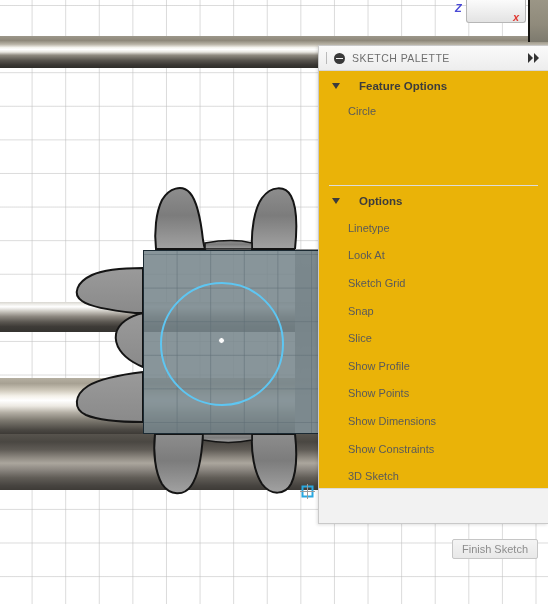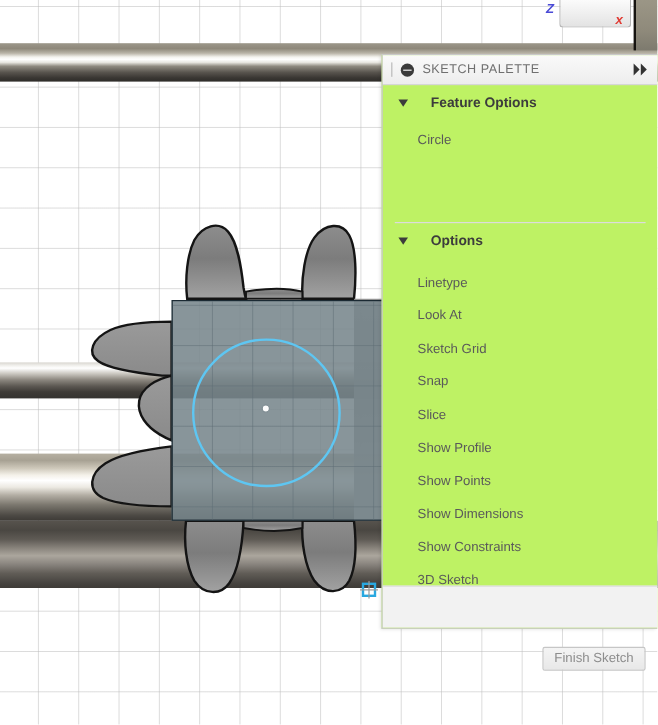--- a/index.html
+++ b/index.html
@@ -99,21 +99,21 @@
   }
   .corner-strip{
     position:absolute;right:0;top:0;width:18px;height:42px;
     background:linear-gradient(to bottom,#9b9686 0%,#8f8a7b 60%,#7d7a6e 100%);
     border-left:2px solid #15130f;
   }
 
   
   #palette{
     position:absolute;left:318px;top:45px;width:230px;height:479px;
-    background:#bef264;
+    background:#eab308;
     border:1px solid #c9c9c9;
     border-right:none;
     box-sizing:border-box;
     font-size:11px;color:#4a4a4a;
     box-shadow:-1px 1px 3px rgba(0,0,0,.12);
   }
   .pal-header{
     position:relative;height:24px;
     background:linear-gradient(to bottom,#fafafa,#ededed);
     border-bottom:1px solid #d6d6d6;
@@ -148,21 +148,21 @@
     padding:9px 0 7px 13px;
     font-size:11.5px;font-weight:bold;color:#3c3c3c;
   }
   .tri{
     width:0;height:0;border-left:4.5px solid transparent;border-right:4.5px solid transparent;
     border-top:6px solid #3c3c3c;
   }
   .divider{height:1px;background:#dcdcdc;margin:4px 10px 0 10px;}
 
   .row{
-    display:flex;align-items:flex-end;height:27.6px;padding-left:29px;
+    display:flex;align-items:center;height:27.6px;padding-left:29px;
   }
   .row .lbl{font-size:11px;color:#5a5a5a;white-space:nowrap;}
   .prow{position:relative;}
 
   .pal-footer{
     position:absolute;left:0;bottom:0;width:100%;height:34px;
     border-top:1px solid #dcdcdc;background:#f2f2f2;
   }
   .finish-btn{
     position:absolute;right:10px;top:6px;

